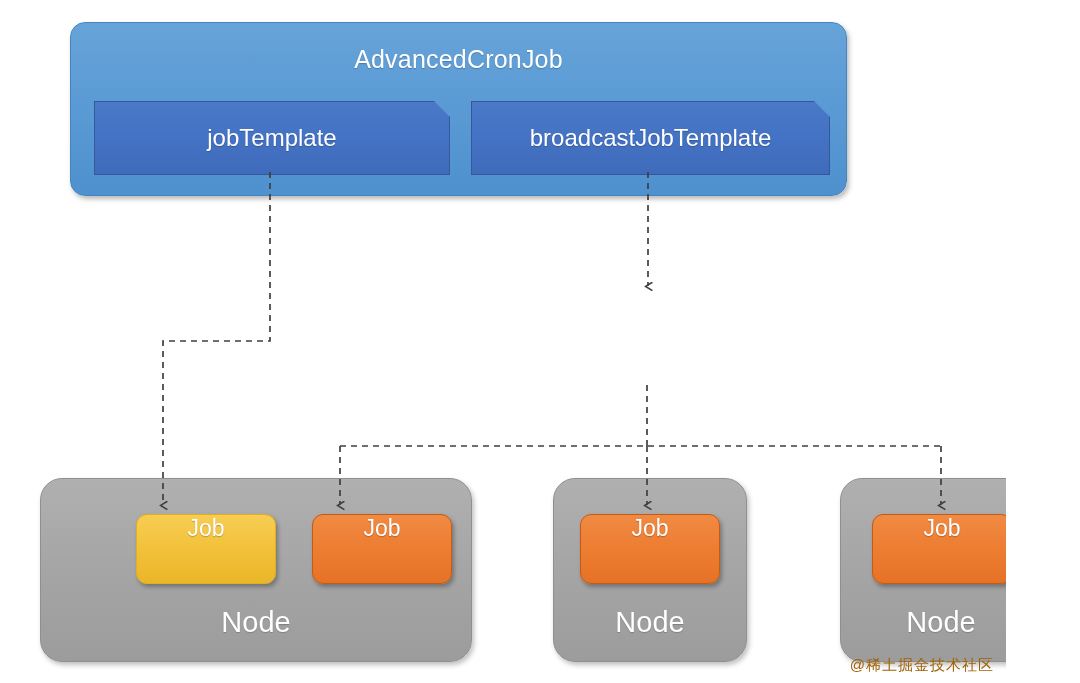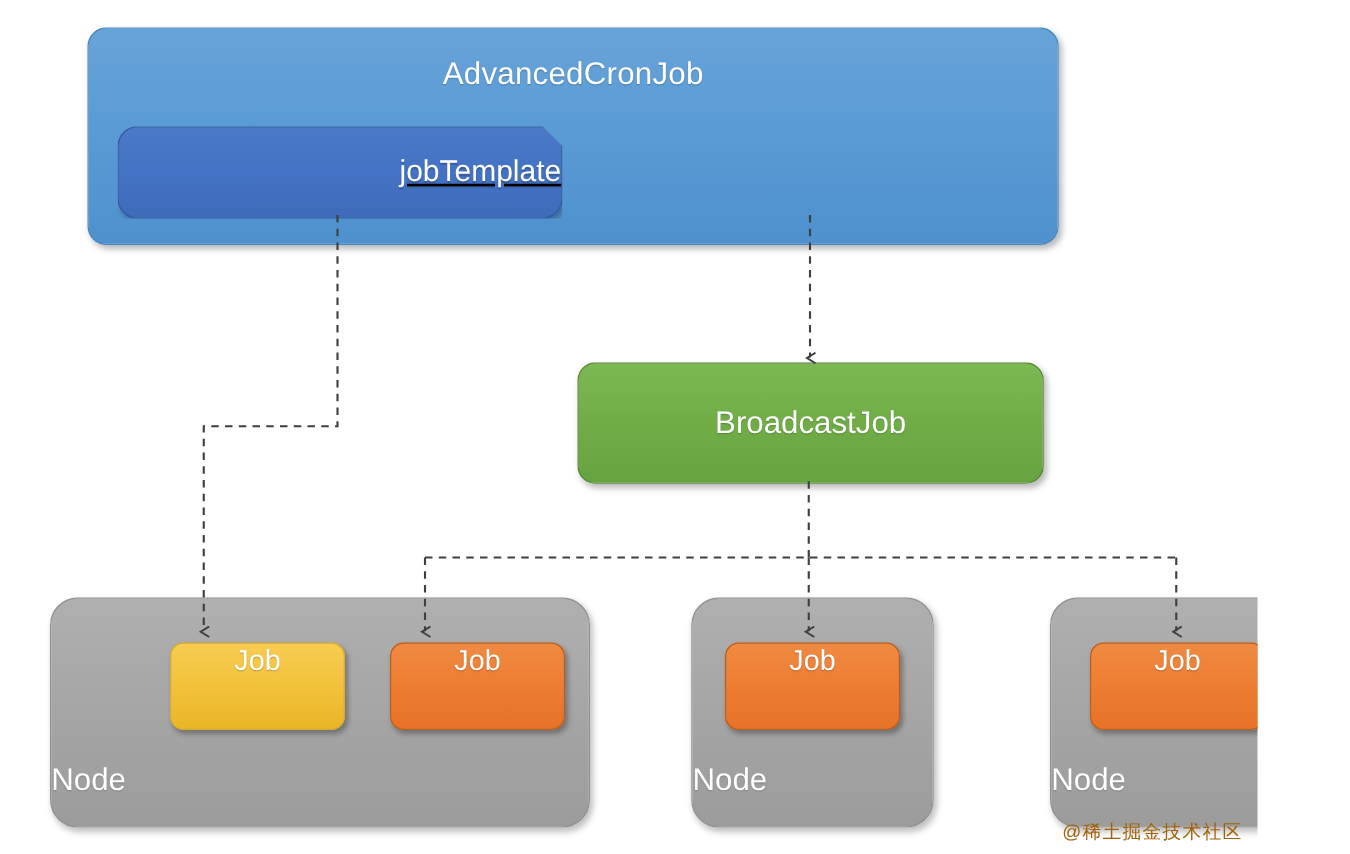--- a/index.html
+++ b/index.html
@@ -55,26 +55,25 @@
 
   
   .tpl-box {
     position: absolute;
     top: 78px;
     height: 72px;
     background: linear-gradient(180deg, #4b79c8 0%, #4472C4 50%, #3f6bba 100%);
     border: 1px solid #35589c;
     -webkit-clip-path: polygon(0 0, calc(100% - 16px) 0, 100% 16px, 100% 100%, 0 100%);
     clip-path: polygon(0 0, calc(100% - 16px) 0, 100% 16px, 100% 100%, 0 100%);
-    border-radius: 16px;
+    border-radius: 0;
     box-shadow: 2px 3px 4px rgba(0,0,0,0.25);
     display: flex;
     align-items: center;
-    justify-content: flex-end;
-    text-decoration: underline;
+    justify-content: center;
   }
   .tpl-box.left  { left: 23px;  width: 354px; }
   .tpl-box.right { left: 400px; width: 357px; }
   .tpl-label {
     color: #ffffff;
     font-size: 24px;
     text-shadow: 0 1px 1px rgba(0,0,0,0.22);
   }
 
   
@@ -108,23 +107,23 @@
     background: linear-gradient(180deg, #b0b0b0 0%, #A6A6A6 45%, #9c9c9c 100%);
     border: 1px solid #8f8f8f;
     box-shadow: 2px 3px 5px rgba(0,0,0,0.25);
     z-index: 2;
   }
   .node-label {
     position: absolute;
     left: 0;
     bottom: 22px;
     width: 100%;
-    text-align: left;
-    color: #ffffff;
-    font-size: 25px;
+    text-align: center;
+    color: #ffffff;
+    font-size: 29px;
     text-shadow: 0 1px 1px rgba(0,0,0,0.2);
   }
 
   
   .job-chip {
     position: absolute;
     top: 35px;
     width: 138px;
     height: 68px;
     border-radius: 11px;
@@ -185,25 +184,25 @@
     <path d="M 941,446 L 941,505" fill="none" stroke="#3f3f3f" stroke-width="1.7" stroke-dasharray="6,5" marker-end="url(#arrowhead)"></path>
   </svg>
 
   <div class="acj-box">
     <div class="acj-title">AdvancedCronJob</div>
 
     <div class="tpl-box left">
       <span class="tpl-label">jobTemplate</span>
     </div>
 
-  </div>
-
-  <div class="bj-box">
-    <span class="bj-label">BroadcastJob</span>
-  </div>
+    <div class="tpl-box right">
+      <span class="tpl-label">broadcastJobTemplate</span>
+    </div>
+  </div>
+
 
   <div class="node-box" style="left:40px; width:430px;">
     <div class="job-chip yellow" style="left:95px;">
       <span class="job-label">Job</span>
     </div>
     <div class="job-chip orange" style="left:271px;">
       <span class="job-label">Job</span>
     </div>
     <div class="node-label">Node</div>
   </div>

